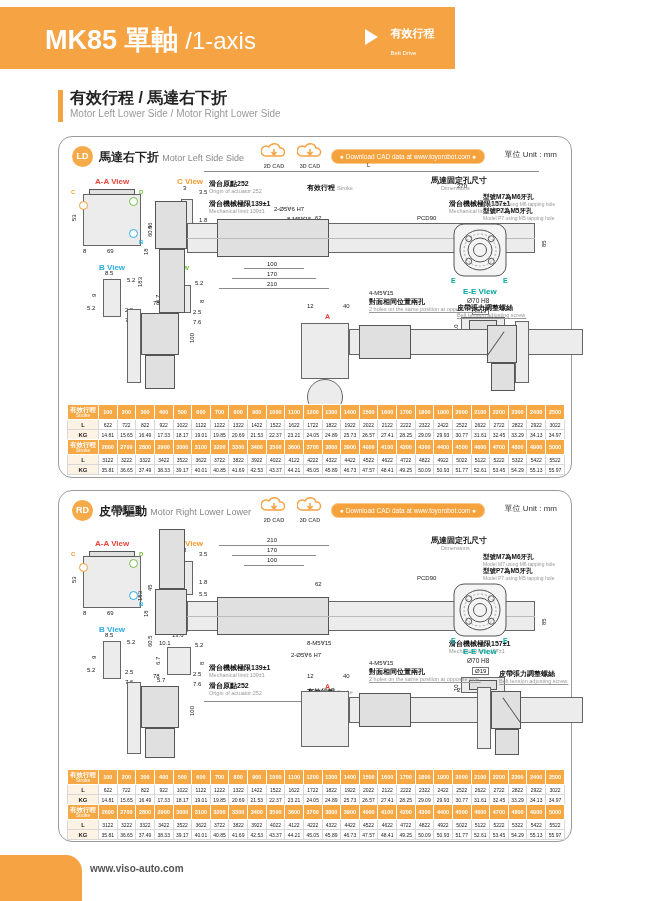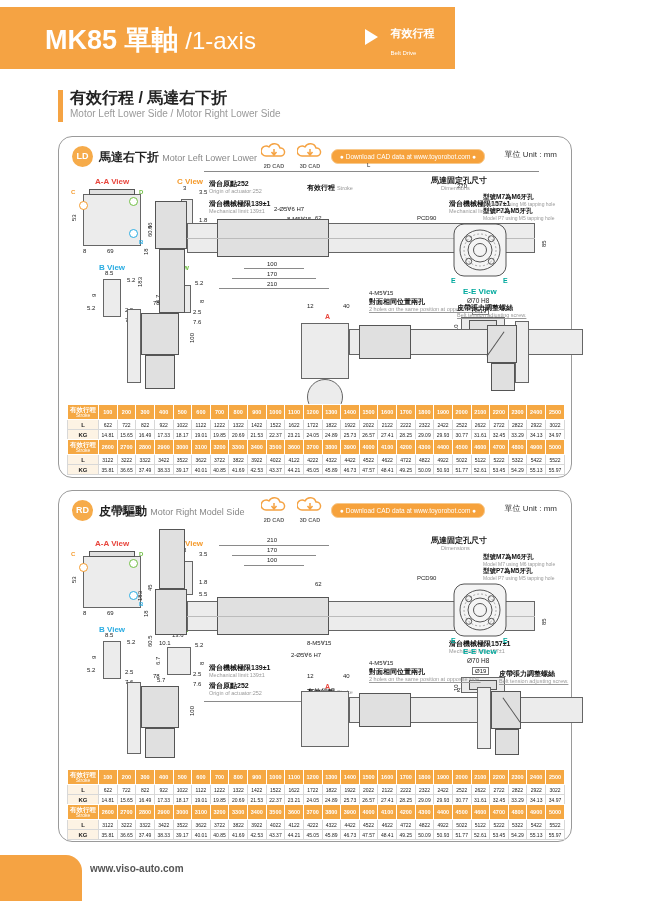--- a/index.html
+++ b/index.html
@@ -62,21 +62,21 @@
     </span>
   </div>
 </div>
 
 <div class="sec-bar"></div>
 <div class="sec-title">有效行程 / 馬達右下折</div>
 <div class="sec-sub">Motor Left  Lower Side / Motor  Right Lower Side</div>
 
 <div class="panel" style="top:136px;height:342px;">
   <div class="badge">LD</div>
-  <div class="ptitle"><span>馬達右下折</span> <span class="ptitle-en">Motor Left Lower Lower</span></div>
+  <div class="ptitle"><span>馬達右下折</span> <span class="ptitle-en">Motor Left Side Side</span></div>
   <div class="cad" style="left:200px;">
     <svg width="26" height="16" viewBox="0 0 26 16">
         <path d="M6 13 a5 5 0 1 1 2-9 a6 6 0 0 1 11 1 a4 4 0 0 1 1 8 z" fill="none" stroke="#f5a343" stroke-width="1.5"></path>
         <path d="M13 6 v5 M10.5 9 l2.5 3 2.5-3" stroke="#f5a343" stroke-width="1.5" fill="none"></path>
       </svg>
     <div class="lbl">2D CAD</div>
   </div>
   <div class="cad" style="left:236px;">
     <svg width="26" height="16" viewBox="0 0 26 16">
         <path d="M6 13 a5 5 0 1 1 2-9 a6 6 0 0 1 11 1 a4 4 0 0 1 1 8 z" fill="none" stroke="#f5a343" stroke-width="1.5"></path>
@@ -390,21 +390,21 @@
           <td>54.29</td>
           <td>55.13</td>
           <td>55.97</td>
         </tr>
       </tbody>
     </table>
 </div>
 
 <div class="panel" style="top:490px;height:352px;">
   <div class="badge">RD</div>
-  <div class="ptitle"><span>皮帶驅動</span> <span class="ptitle-en">Motor Right Model Side</span></div>
+  <div class="ptitle"><span>皮帶驅動</span> <span class="ptitle-en">Motor Right Lower Lower</span></div>
   <div class="cad" style="left:200px;">
     <svg width="26" height="16" viewBox="0 0 26 16">
         <path d="M6 13 a5 5 0 1 1 2-9 a6 6 0 0 1 11 1 a4 4 0 0 1 1 8 z" fill="none" stroke="#f5a343" stroke-width="1.5"></path>
         <path d="M13 6 v5 M10.5 9 l2.5 3 2.5-3" stroke="#f5a343" stroke-width="1.5" fill="none"></path>
       </svg>
     <div class="lbl">2D CAD</div>
   </div>
   <div class="cad" style="left:236px;">
     <svg width="26" height="16" viewBox="0 0 26 16">
         <path d="M6 13 a5 5 0 1 1 2-9 a6 6 0 0 1 11 1 a4 4 0 0 1 1 8 z" fill="none" stroke="#f5a343" stroke-width="1.5"></path>

